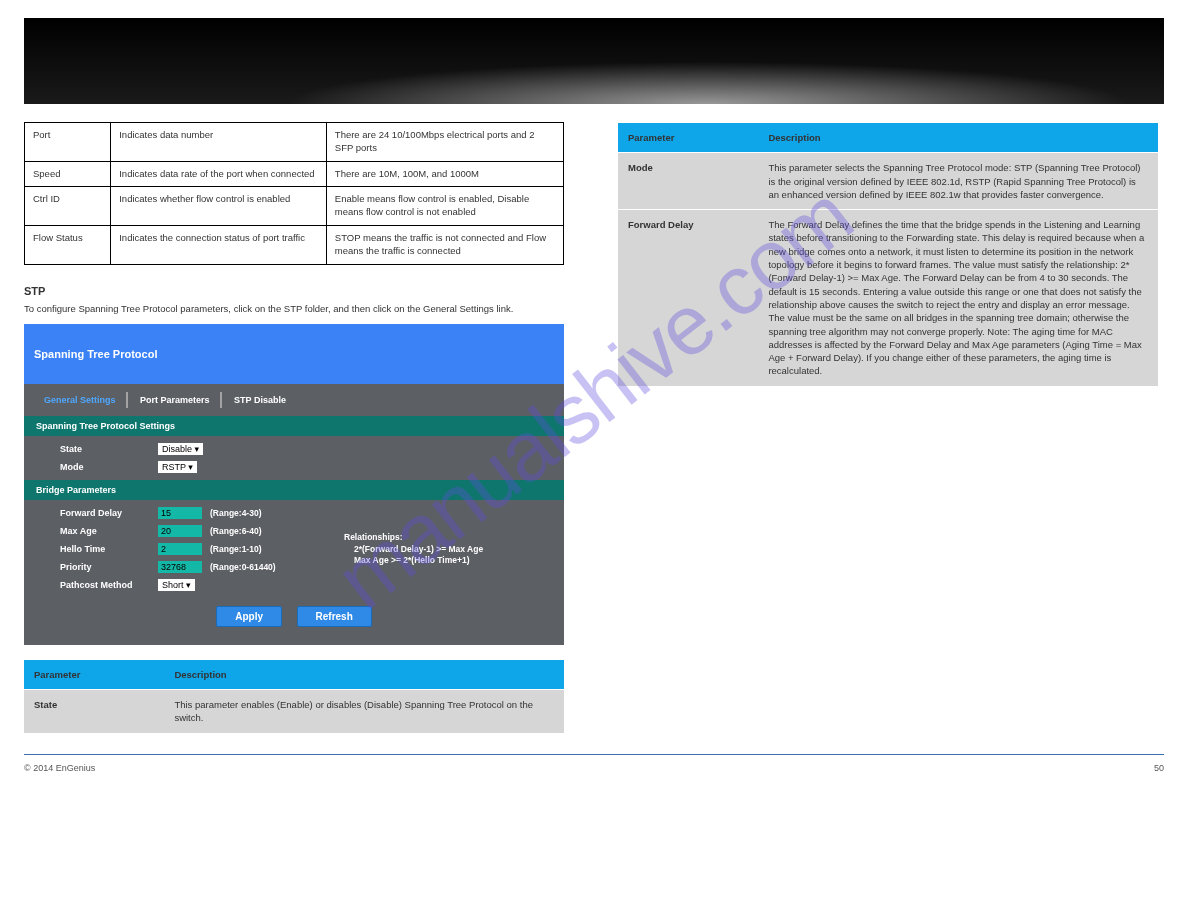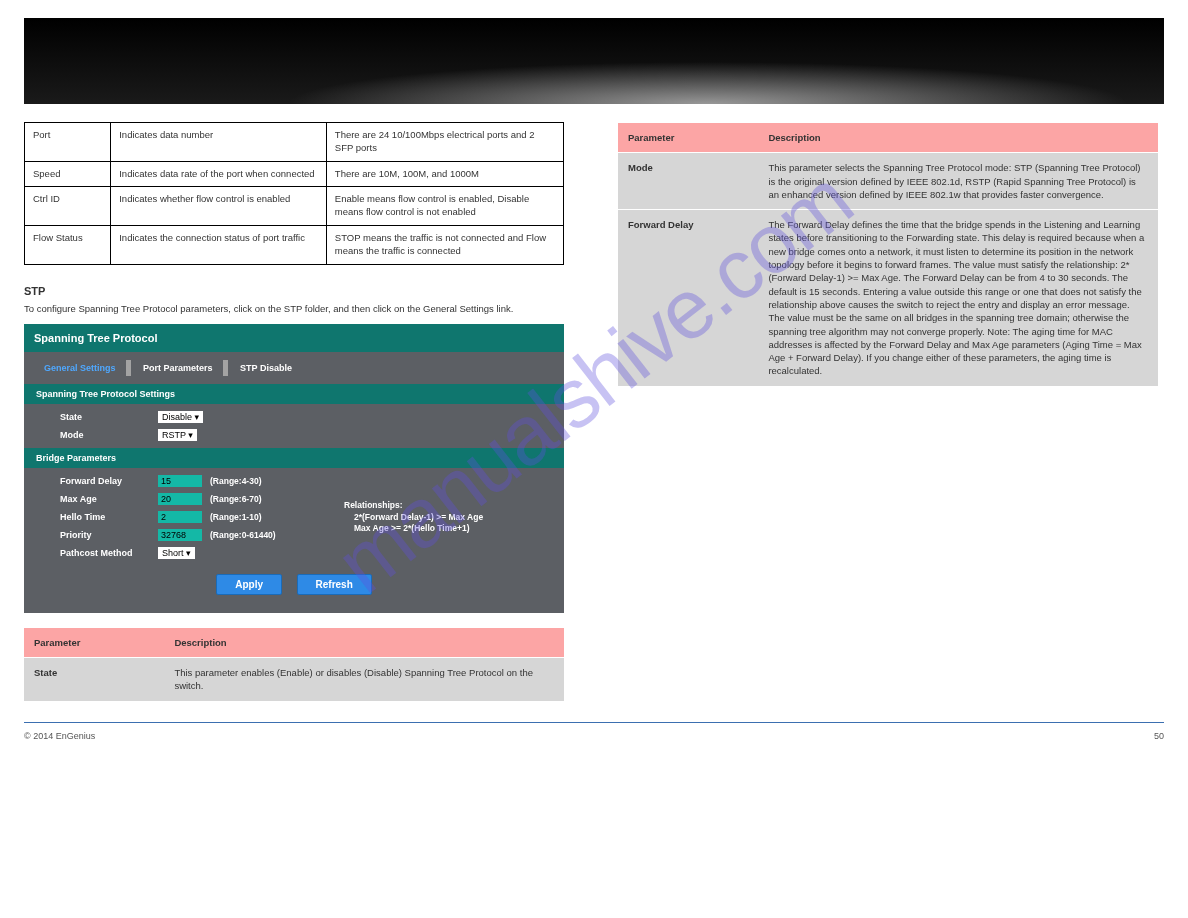--- a/index.html
+++ b/index.html
@@ -56,34 +56,34 @@
 
   
   .shot {
     background: #5c5f64;
     color: #fff;
     font-size: 9px;
     width: 100%;
     padding-bottom: 12px;
   }
   .shot-title {
-    background: #0f766e;
-    padding: 8px 10px;
+    background: #3b82f6;
+    padding: 24px 10px;
     font-weight: bold;
     font-size: 11px;
   }
   .shot-tabs {
     padding: 8px 10px 4px 10px;
   }
   .shot-tab {
     display: inline-block;
     padding: 3px 10px;
     font-size: 9px;
     font-weight: bold;
-    border-right: 5px solid #a3a3a3;
+    border-right: 2px solid #a3a3a3;
   }
   .shot-tab:last-child { border-right: none; }
   .shot-tab.active { color: #4fa8ff; }
   .shot-sub {
     background: #0f766e;
     padding: 5px 12px;
     font-weight: bold;
     margin: 4px 0;
   }
   .shot-row {
@@ -139,21 +139,21 @@
     border-collapse: separate;
     border-spacing: 0 1px;
   }
   table.gtbl td {
     padding: 8px 10px;
     font-size: 9.5px;
     line-height: 1.4;
     vertical-align: top;
   }
   table.gtbl tr.hdr td {
-    background: #fca5a5;
+    background: #0ea5e9;
     font-weight: bold;
   }
   table.gtbl tr.data td {
     background: #d6d6d6;
   }
   table.gtbl td:first-child { width: 26%; font-weight: bold; }
 
   .footer-rule {
     border-top: 1px solid #3b6fb0;
     margin: 20px 0 8px 0;
@@ -238,21 +238,21 @@
         </div>
         <div class="shot-sub">Bridge Parameters</div>
         <div class="shot-row">
           <label>Forward Delay</label>
           <span class="inp">15</span>
           <span class="hint">(Range:4-30)</span>
         </div>
         <div class="shot-row">
           <label>Max Age</label>
           <span class="inp">20</span>
-          <span class="hint">(Range:6-70)</span>
+          <span class="hint">(Range:6-40)</span>
         </div>
         <div class="shot-row">
           <label>Hello Time</label>
           <span class="inp">2</span>
           <span class="hint">(Range:1-10)</span>
         </div>
         <div class="shot-row">
           <label>Priority</label>
           <span class="inp">32768</span>
           <span class="hint">(Range:0-61440)</span>

